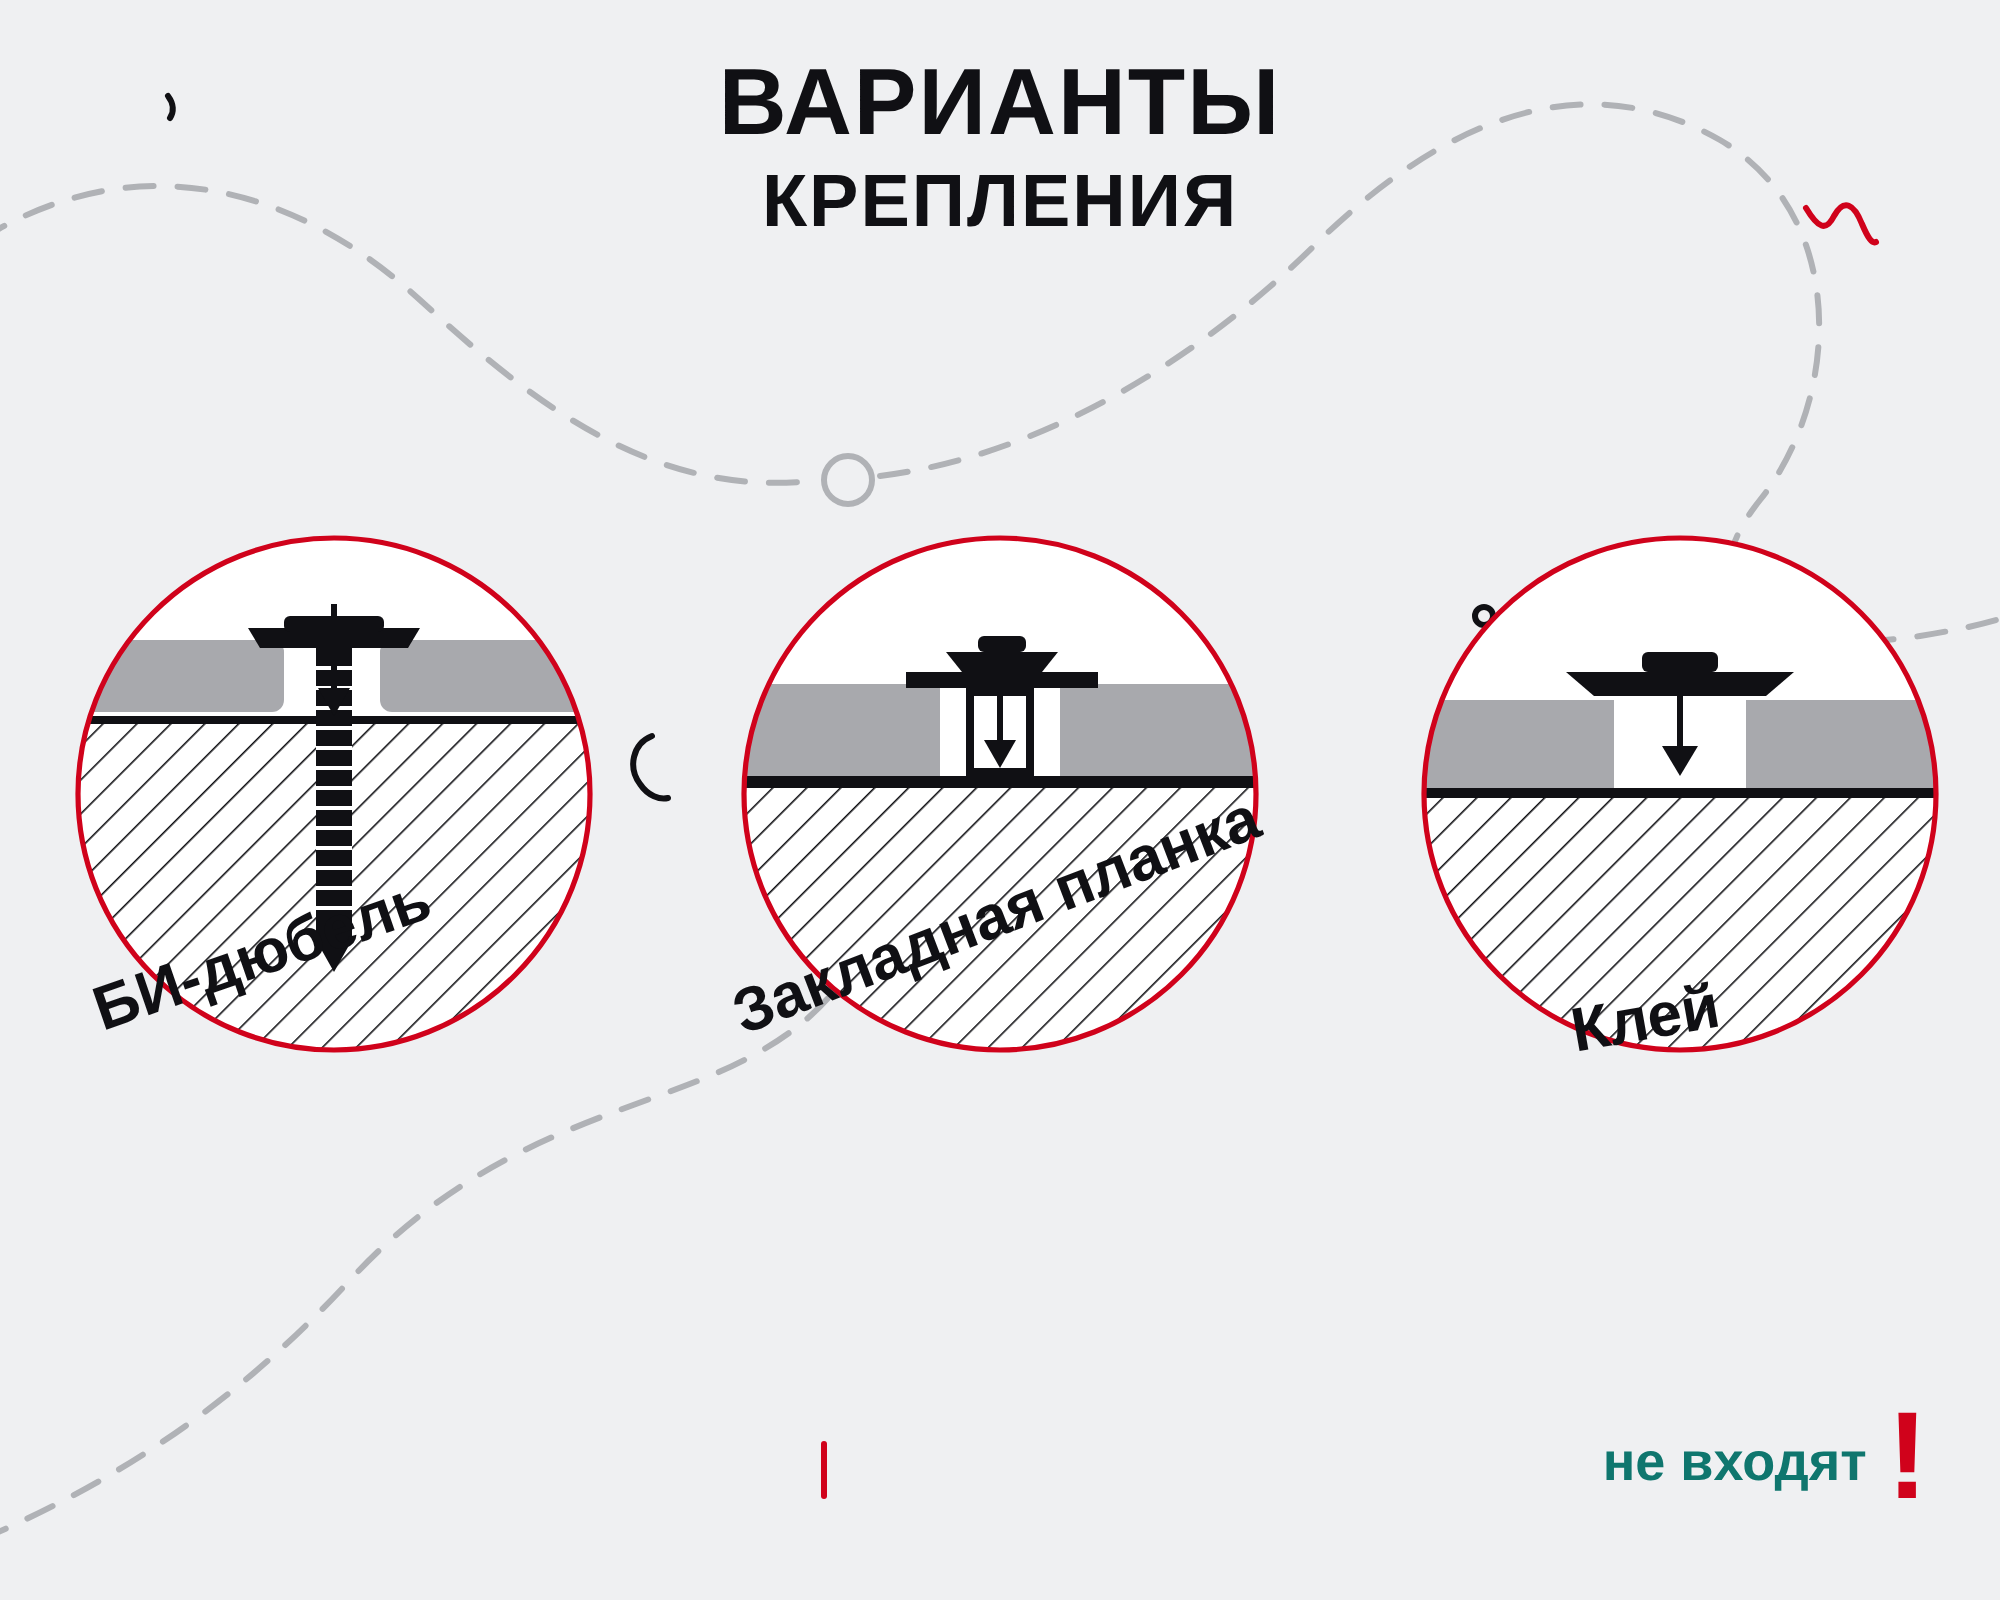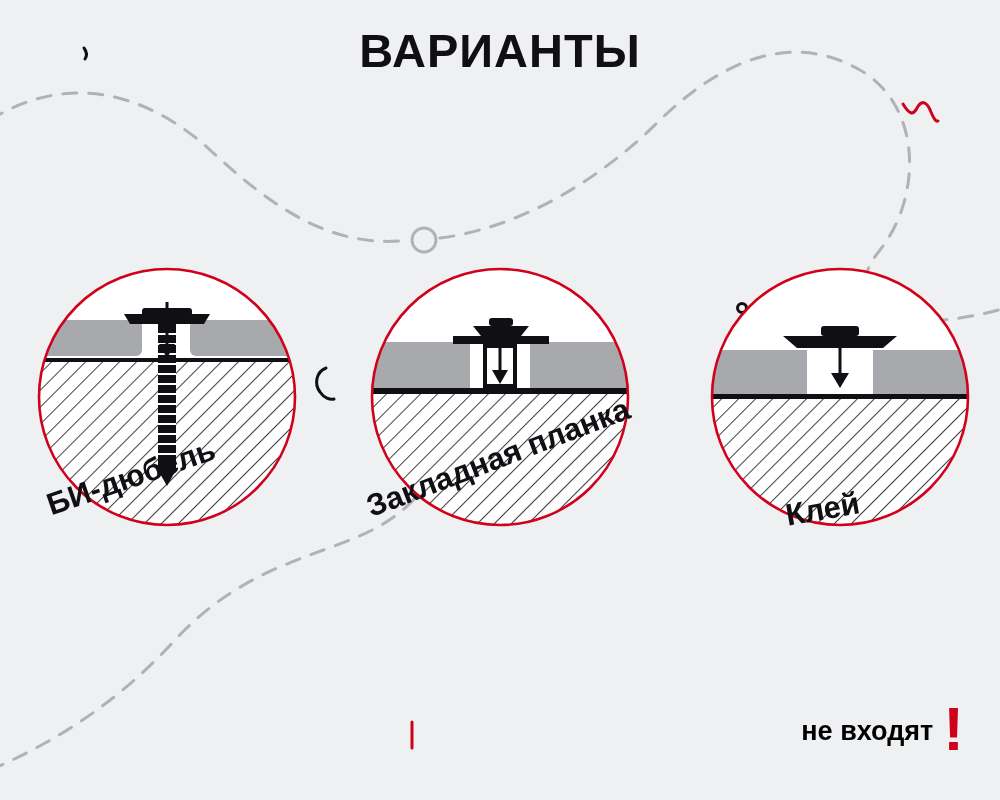--- a/index.html
+++ b/index.html
@@ -89,21 +89,21 @@
     right: 36px;
     bottom: 42px;
     display: flex;
     align-items: center;
     gap: 10px;
   }
   .footnote-text {
     text-align: right;
     font-size: 27px;
     font-weight: bold;
-    color: #000000;
+    color: #0f766e;
     line-height: 1.25;
   }
   .footnote-mark {
     font-size: 62px;
     font-weight: bold;
     color: #d0021b;
     line-height: 0.85;
     position: relative;
     top: -2px;
   }
@@ -123,20 +123,21 @@
 
     <path d="M903,104 c6,10 10,12 14,4 c5,-9 10,-6 14,4 c3,7 5,10 7,9" fill="none" stroke="#d0021b" stroke-width="3" stroke-linecap="round"></path>
     <path d="M84,48 c3,4 3,8 1,11" fill="none" stroke="#101014" stroke-width="3" stroke-linecap="round"></path>
     <line x1="412" y1="722" x2="412" y2="748" stroke="#d0021b" stroke-width="3" stroke-linecap="round"></line>
     <path d="M326,368 c-10,4 -12,16 -6,24 c4,6 10,8 14,7" fill="none" stroke="#101014" stroke-width="3" stroke-linecap="round"></path>
     <circle cx="742" cy="308" r="4.5" fill="none" stroke="#101014" stroke-width="3"></circle>
   </svg>
 
   <div class="title-block">
     <div class="title-main">ВАРИАНТЫ</div>
+    <div class="title-sub">КРЕПЛЕНИЯ</div>
   </div>
 
   <div class="circle-group c1">
     <svg viewBox="0 0 270 270" width="270" height="270">
       <defs>
         <clipPath id="clip1">
           <circle cx="135" cy="135" r="128"></circle>
         </clipPath>
         <pattern id="hatch1" width="12" height="12" patternTransform="rotate(45)" patternUnits="userSpaceOnUse">
           <line x1="0" y1="0" x2="0" y2="12" stroke="#101014" stroke-width="1.6"></line>

